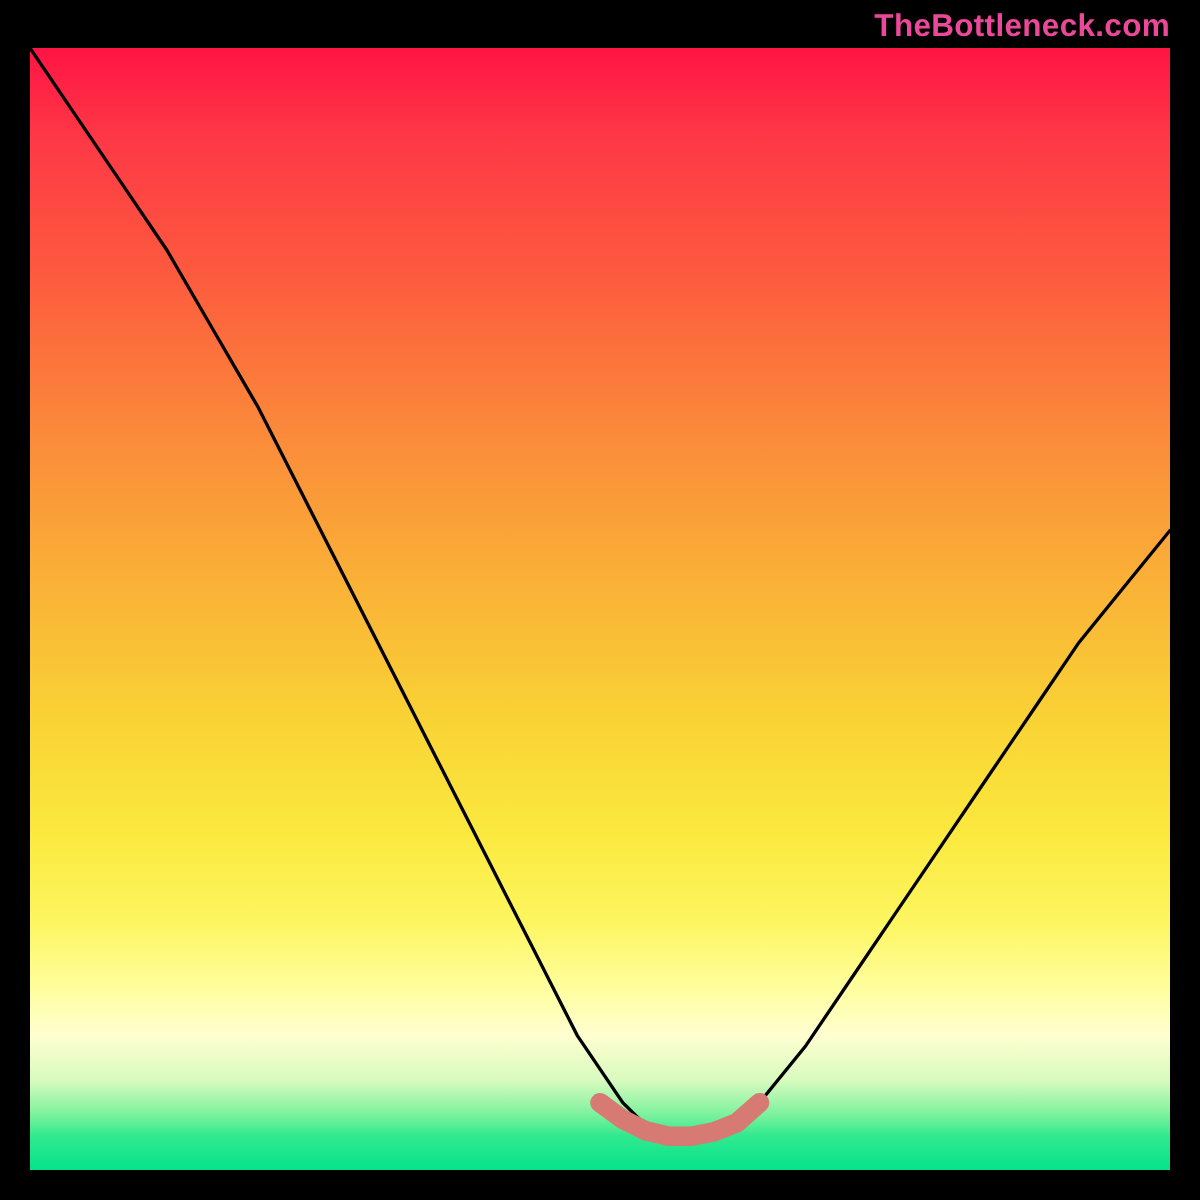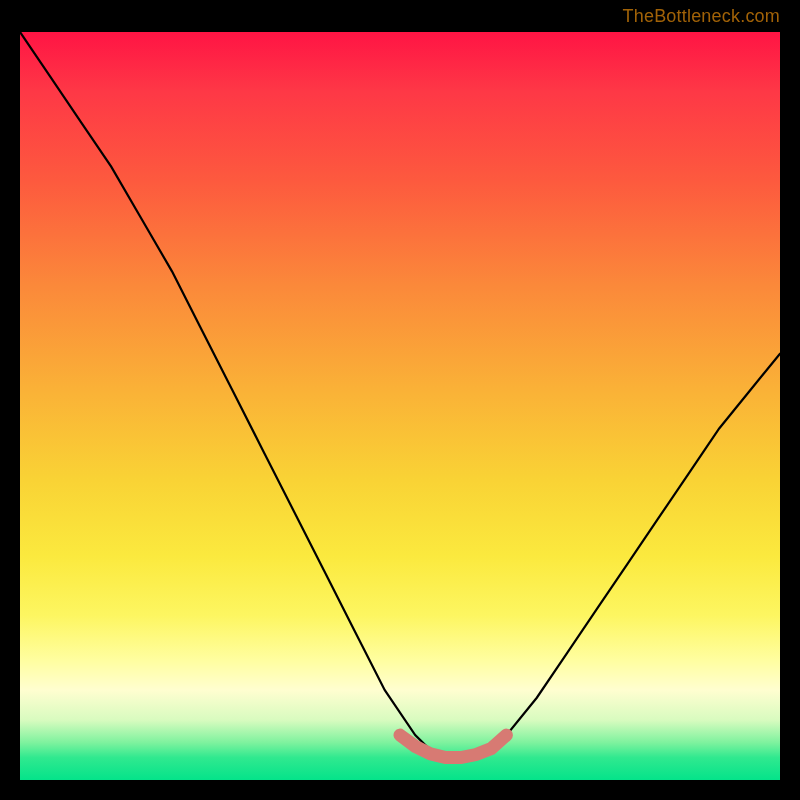--- a/index.html
+++ b/index.html
@@ -40,23 +40,23 @@
       #7ef29e 95%,
       #30e98f 97%,
       #04e38a 100%
     );
   }
   .watermark {
     position: absolute;
     top: 6px;
     right: 20px;
     font-family: Arial, Helvetica, sans-serif;
-    font-size: 18px;
-    font-weight: 400;
-    color: #a16207;
+    font-size: 21px;
+    font-weight: 700;
+    color: #ec4899;
     letter-spacing: 0.2px;
     user-select: none;
   }
   svg.curve {
     position: absolute;
     left: 20px;
     top: 32px;
     width: 760px;
     height: 748px;
   }

